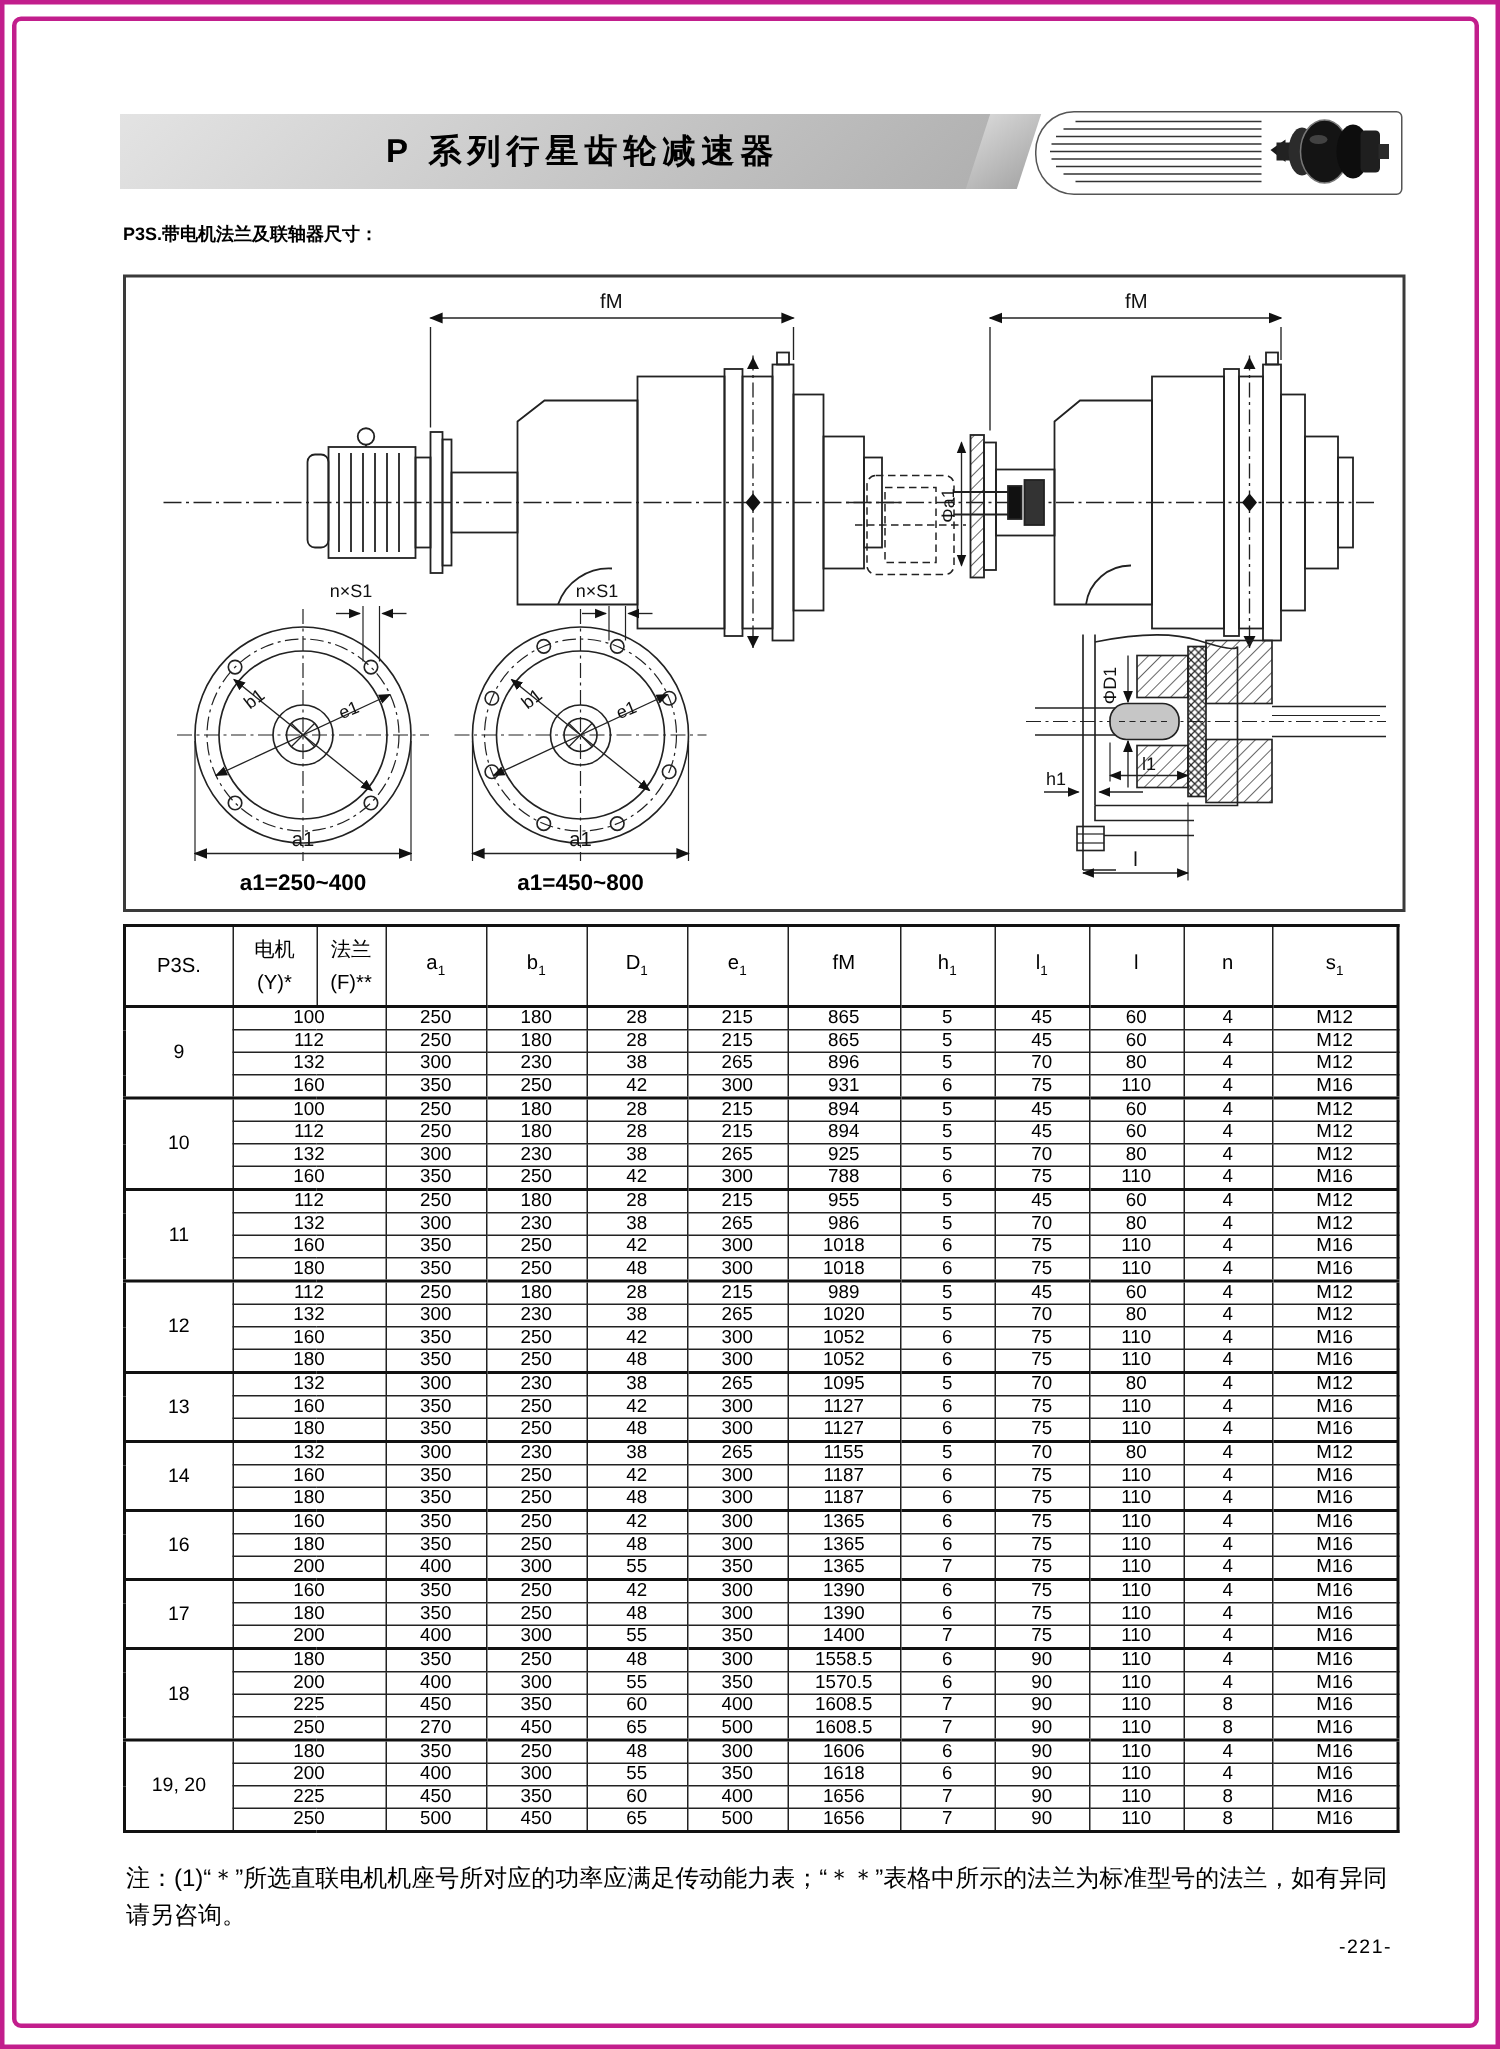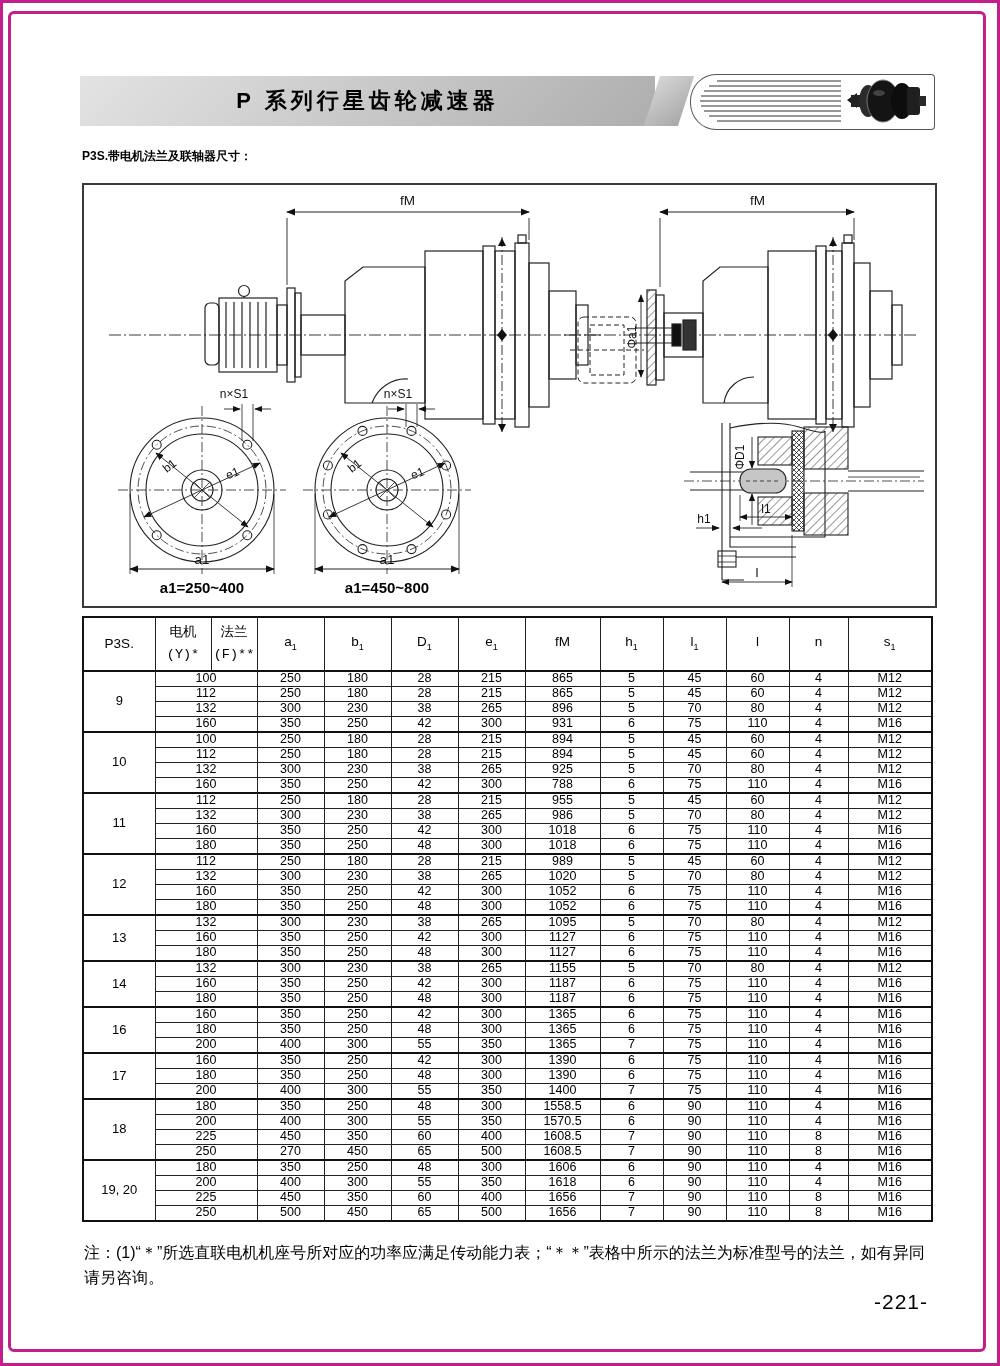--- a/index.html
+++ b/index.html
@@ -5,21 +5,21 @@
   html,body{margin:0;padding:0;background:#ffffff;}
   .page{position:relative;width:1000px;height:1366px;background:#fff;overflow:hidden;
         font-family:"Liberation Sans","DejaVu Sans",sans-serif;color:#111;}
   .outer-border{position:absolute;inset:0;border:3px solid #c21e8c;pointer-events:none;}
   .inner-frame{position:absolute;top:11px;left:8px;right:14px;bottom:14px;
                border:3px solid #c21e8c;border-radius:6px;pointer-events:none;}
 
   
   .header-bar{position:absolute;left:80px;top:76px;width:575px;height:50px;
               background:linear-gradient(135deg,#e3e3e3 0%,#c6c6c6 55%,#aeaeae 100%);
-              display:flex;align-items:center;justify-content:center;}
+              display:flex;align-items:center;justify-content:center;padding-left:21px;}
   .header-bar .title{font-size:22px;font-weight:bold;letter-spacing:4px;color:#000;}
   .header-wedge{position:absolute;left:652px;top:76px;width:34px;height:50px;
                 background:linear-gradient(135deg,#d5d5d5,#a8a8a8);
                 transform:skewX(-18deg);}
   .deco-box{position:absolute;left:690px;top:74px;width:243px;height:54px;
             border:1.5px solid #555;border-radius:26px 4px 4px 26px / 27px 4px 4px 27px;
             background:#fff;overflow:hidden;}
 
   
   .subtitle{position:absolute;left:82px;top:148px;font-size:12px;font-weight:bold;color:#000;}
@@ -32,29 +32,29 @@
   text.caption{font-family:"Liberation Sans",sans-serif;font-size:15px;font-weight:bold;fill:#000;}
 
   
   .table-wrap{position:absolute;left:82px;top:616px;width:851px;border-radius:22px;}
   table.spec{border-collapse:collapse;width:851px;table-layout:fixed;font-size:12.5px;color:#000;}
   table.spec,table.spec td,table.spec th{border:1px solid #222;}
   table.spec{border:2px solid #111;}
   table.spec th,table.spec td{text-align:center;vertical-align:middle;padding:0;
       height:14px;line-height:1.1;white-space:nowrap;overflow:hidden;font-weight:normal;}
   table.spec thead th{height:52px;font-size:13.5px;border-bottom:2px solid #111;}
-  table.spec thead .two-line div{line-height:1.6;font-family:Liberation Mono, monospace;}
+  table.spec thead .two-line div{line-height:1.6;}
   table.spec sub{font-size:9px;}
   table.spec tr.group-start td{border-top:2.5px solid #111;}
   table.spec td.model{font-size:13px;}
 
   
   .notes{position:absolute;left:84px;top:1241px;width:845px;font-size:16px;line-height:1.55;color:#000;}
   .notes .l2{padding-left:27px;}
-  .pagenum{position:absolute;right:72px;top:1290px;font-size:21px;color:#000;letter-spacing:1px;}
+  .pagenum{position:absolute;right:72px;top:1290px;font-size:13px;color:#000;letter-spacing:1px;}
 </style>
 </head>
 <body>
 
 <div class="page">
   <div class="outer-border"></div>
   <div class="inner-frame"></div>
 
   <div class="header-bar">
     <span class="title">P 系列行星齿轮减速器</span>

